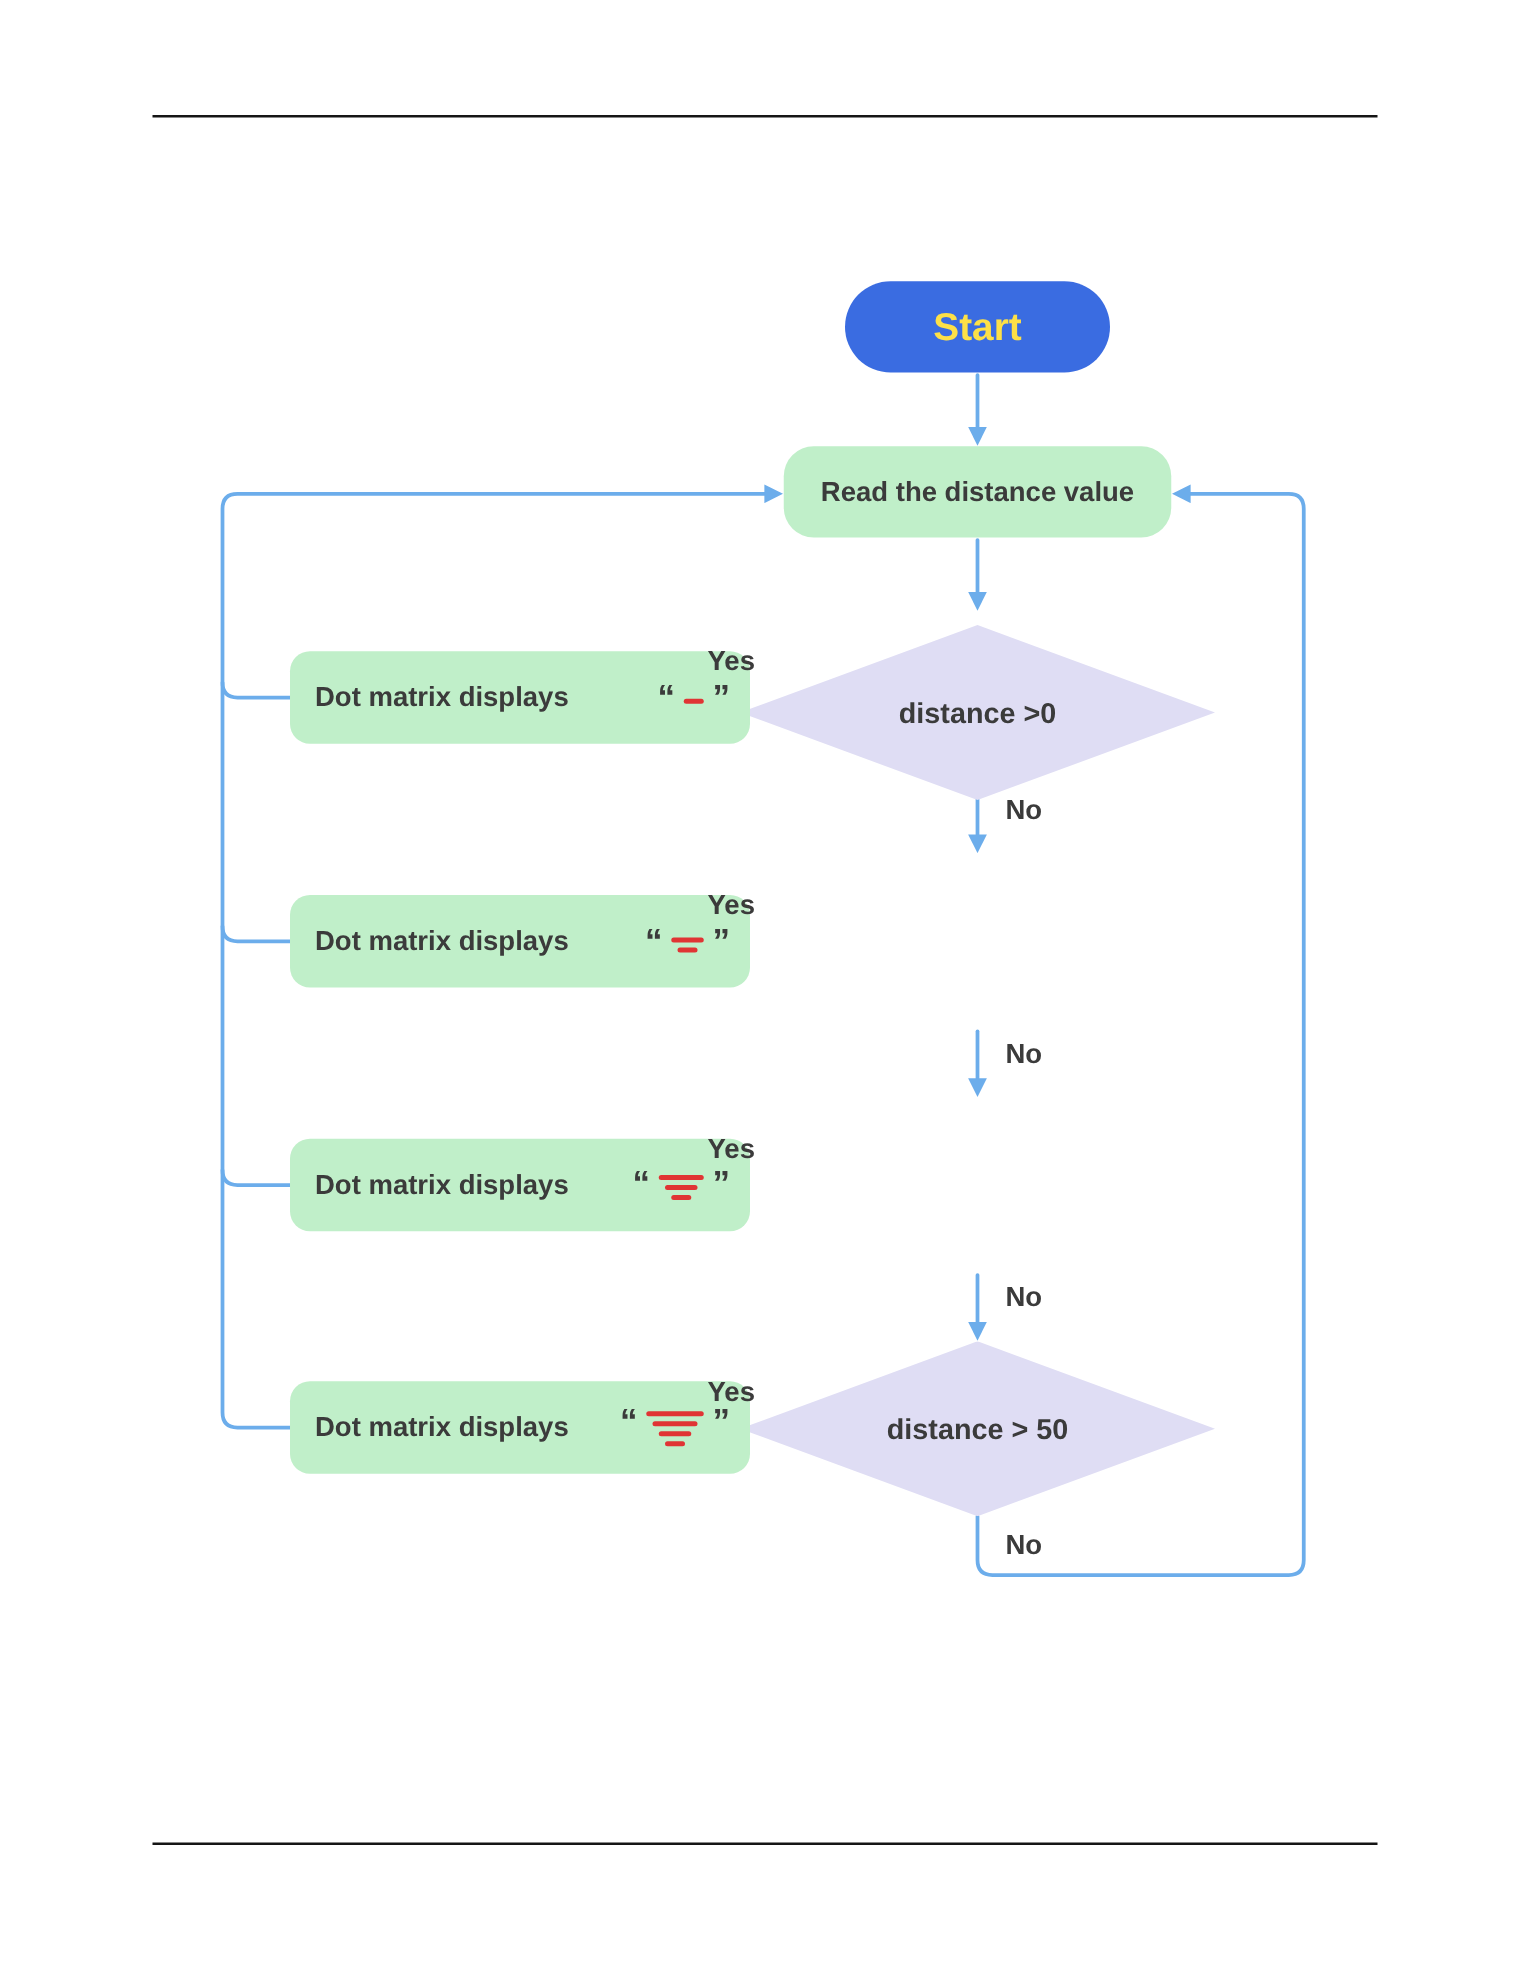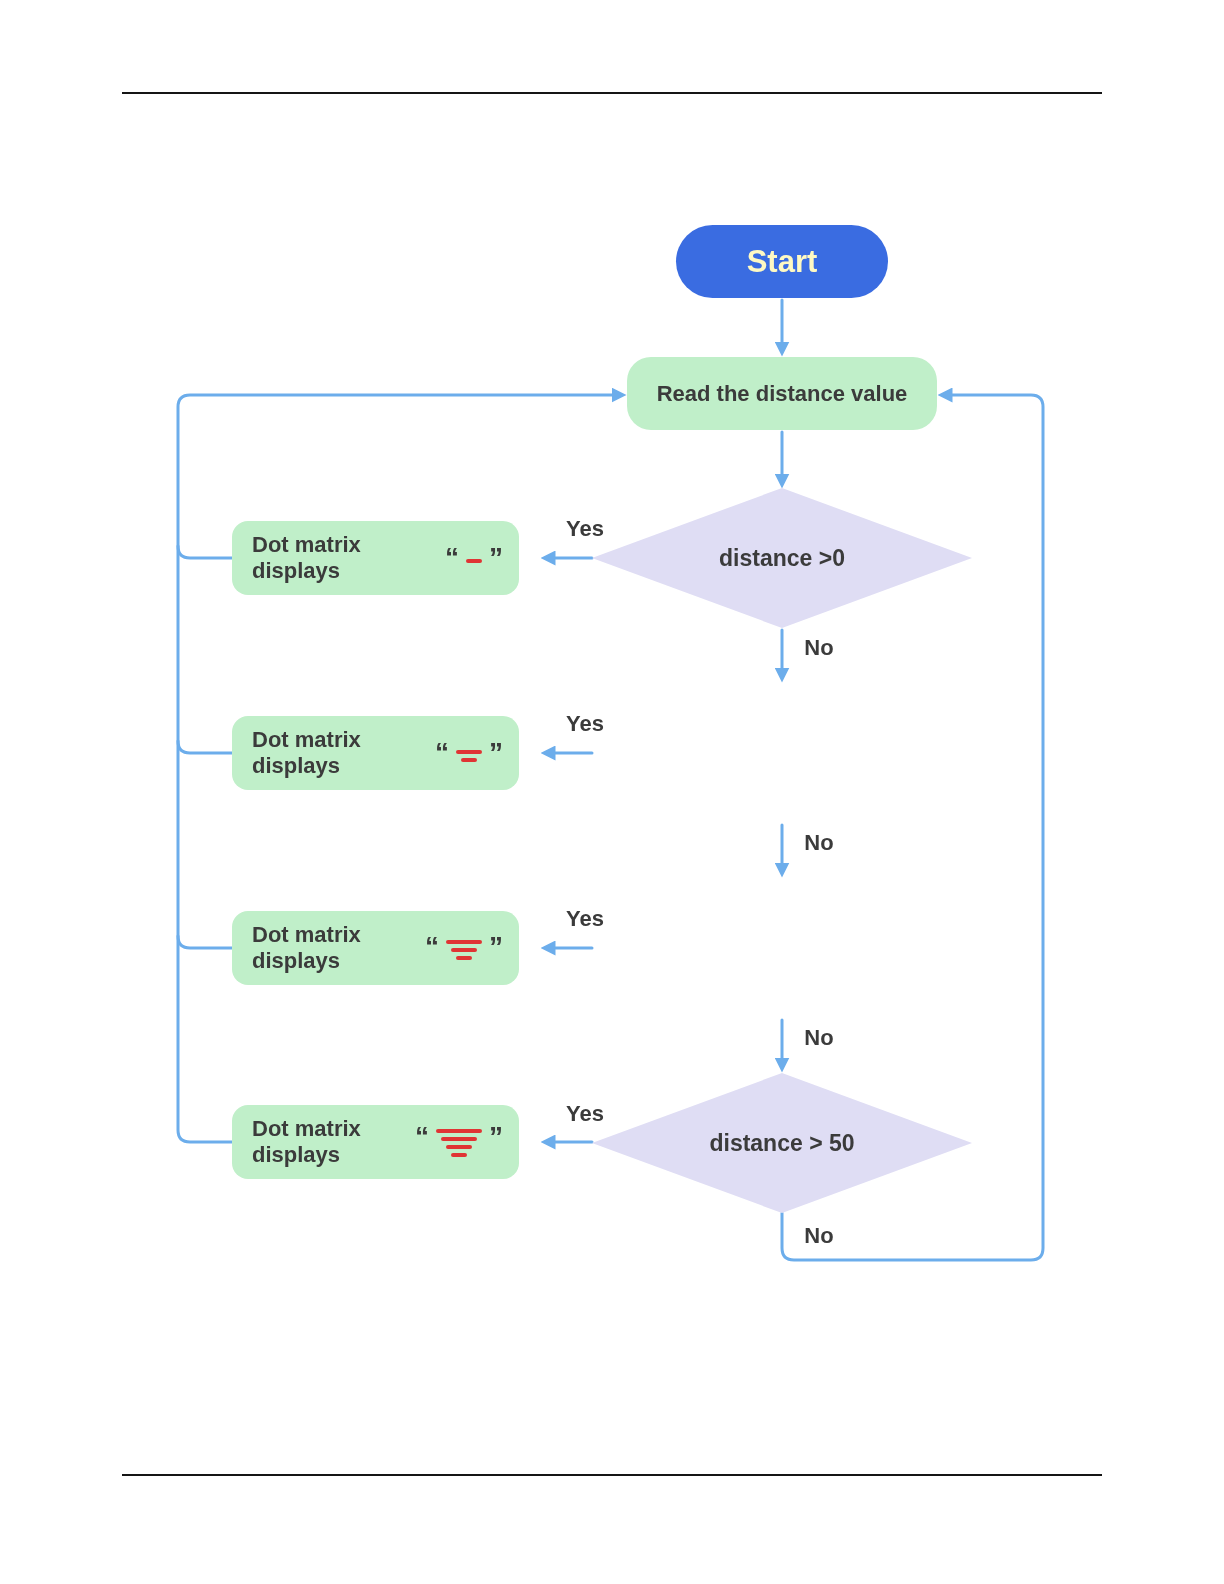--- a/index.html
+++ b/index.html
@@ -9,28 +9,28 @@
   .rule-top{top:92px;}
   .rule-bottom{top:1474px;}
 
   svg.connectors{position:absolute;left:0;top:0;width:1224px;height:1584px;}
   .connectors path.conn{stroke:var(--connector,#6cadeb);stroke-width:3;fill:none;stroke-linecap:round;}
   .connectors marker path{fill:var(--connector,#6cadeb);stroke:none;}
 
   .node{position:absolute;display:flex;align-items:center;justify-content:center;
         color:var(--text-dark,#3b3b3b);box-sizing:border-box;}
   .start{left:676px;top:225px;width:212px;height:73px;border-radius:37px;
-         background:var(--start-fill,#3a6ce1);color:#fef9c3;font-size:31px;font-weight:600;}
+         background:var(--start-fill,#3a6ce1);color:#fde047;font-size:31px;font-weight:600;}
   .read{left:627px;top:357px;width:310px;height:73px;border-radius:24px;
         background:var(--process-fill,#c0efc9);font-size:22px;font-weight:600;}
   .decision{left:592px;width:380px;height:140px;background:var(--decision-fill,#dfddf4);
         clip-path:polygon(50% 0,100% 50%,50% 100%,0 50%);font-size:23px;font-weight:600;}
-  .d1{top:488px}.d2{top:683px}.d3{top:878px}.d4{top:1073px}
+  .d1{top:500px}.d2{top:683px}.d3{top:878px}.d4{top:1073px}
 
-  .display{left:232px;width:287px;height:74px;border-radius:16px;
+  .display{left:232px;width:368px;height:74px;border-radius:16px;
         background:var(--process-fill,#c0efc9);justify-content:space-between;
         padding:0 16px 0 20px;font-size:22px;font-weight:600;}
   .b1{top:521px}.b2{top:716px}.b3{top:911px}.b4{top:1105px}
 
   .sym-group{display:flex;align-items:flex-start;gap:7px;}
   .quote{font-size:28px;line-height:20px;font-weight:700;color:var(--text-dark,#3b3b3b);}
   .sym-bars{display:flex;flex-direction:column;align-items:center;gap:4px;}
   .sym-bar{height:4px;border-radius:2px;background:var(--symbol-red,#e03434);}
   .bars-1 .sym-bars{margin-top:11px;}
   .bars-2 .sym-bars{margin-top:7px;}

